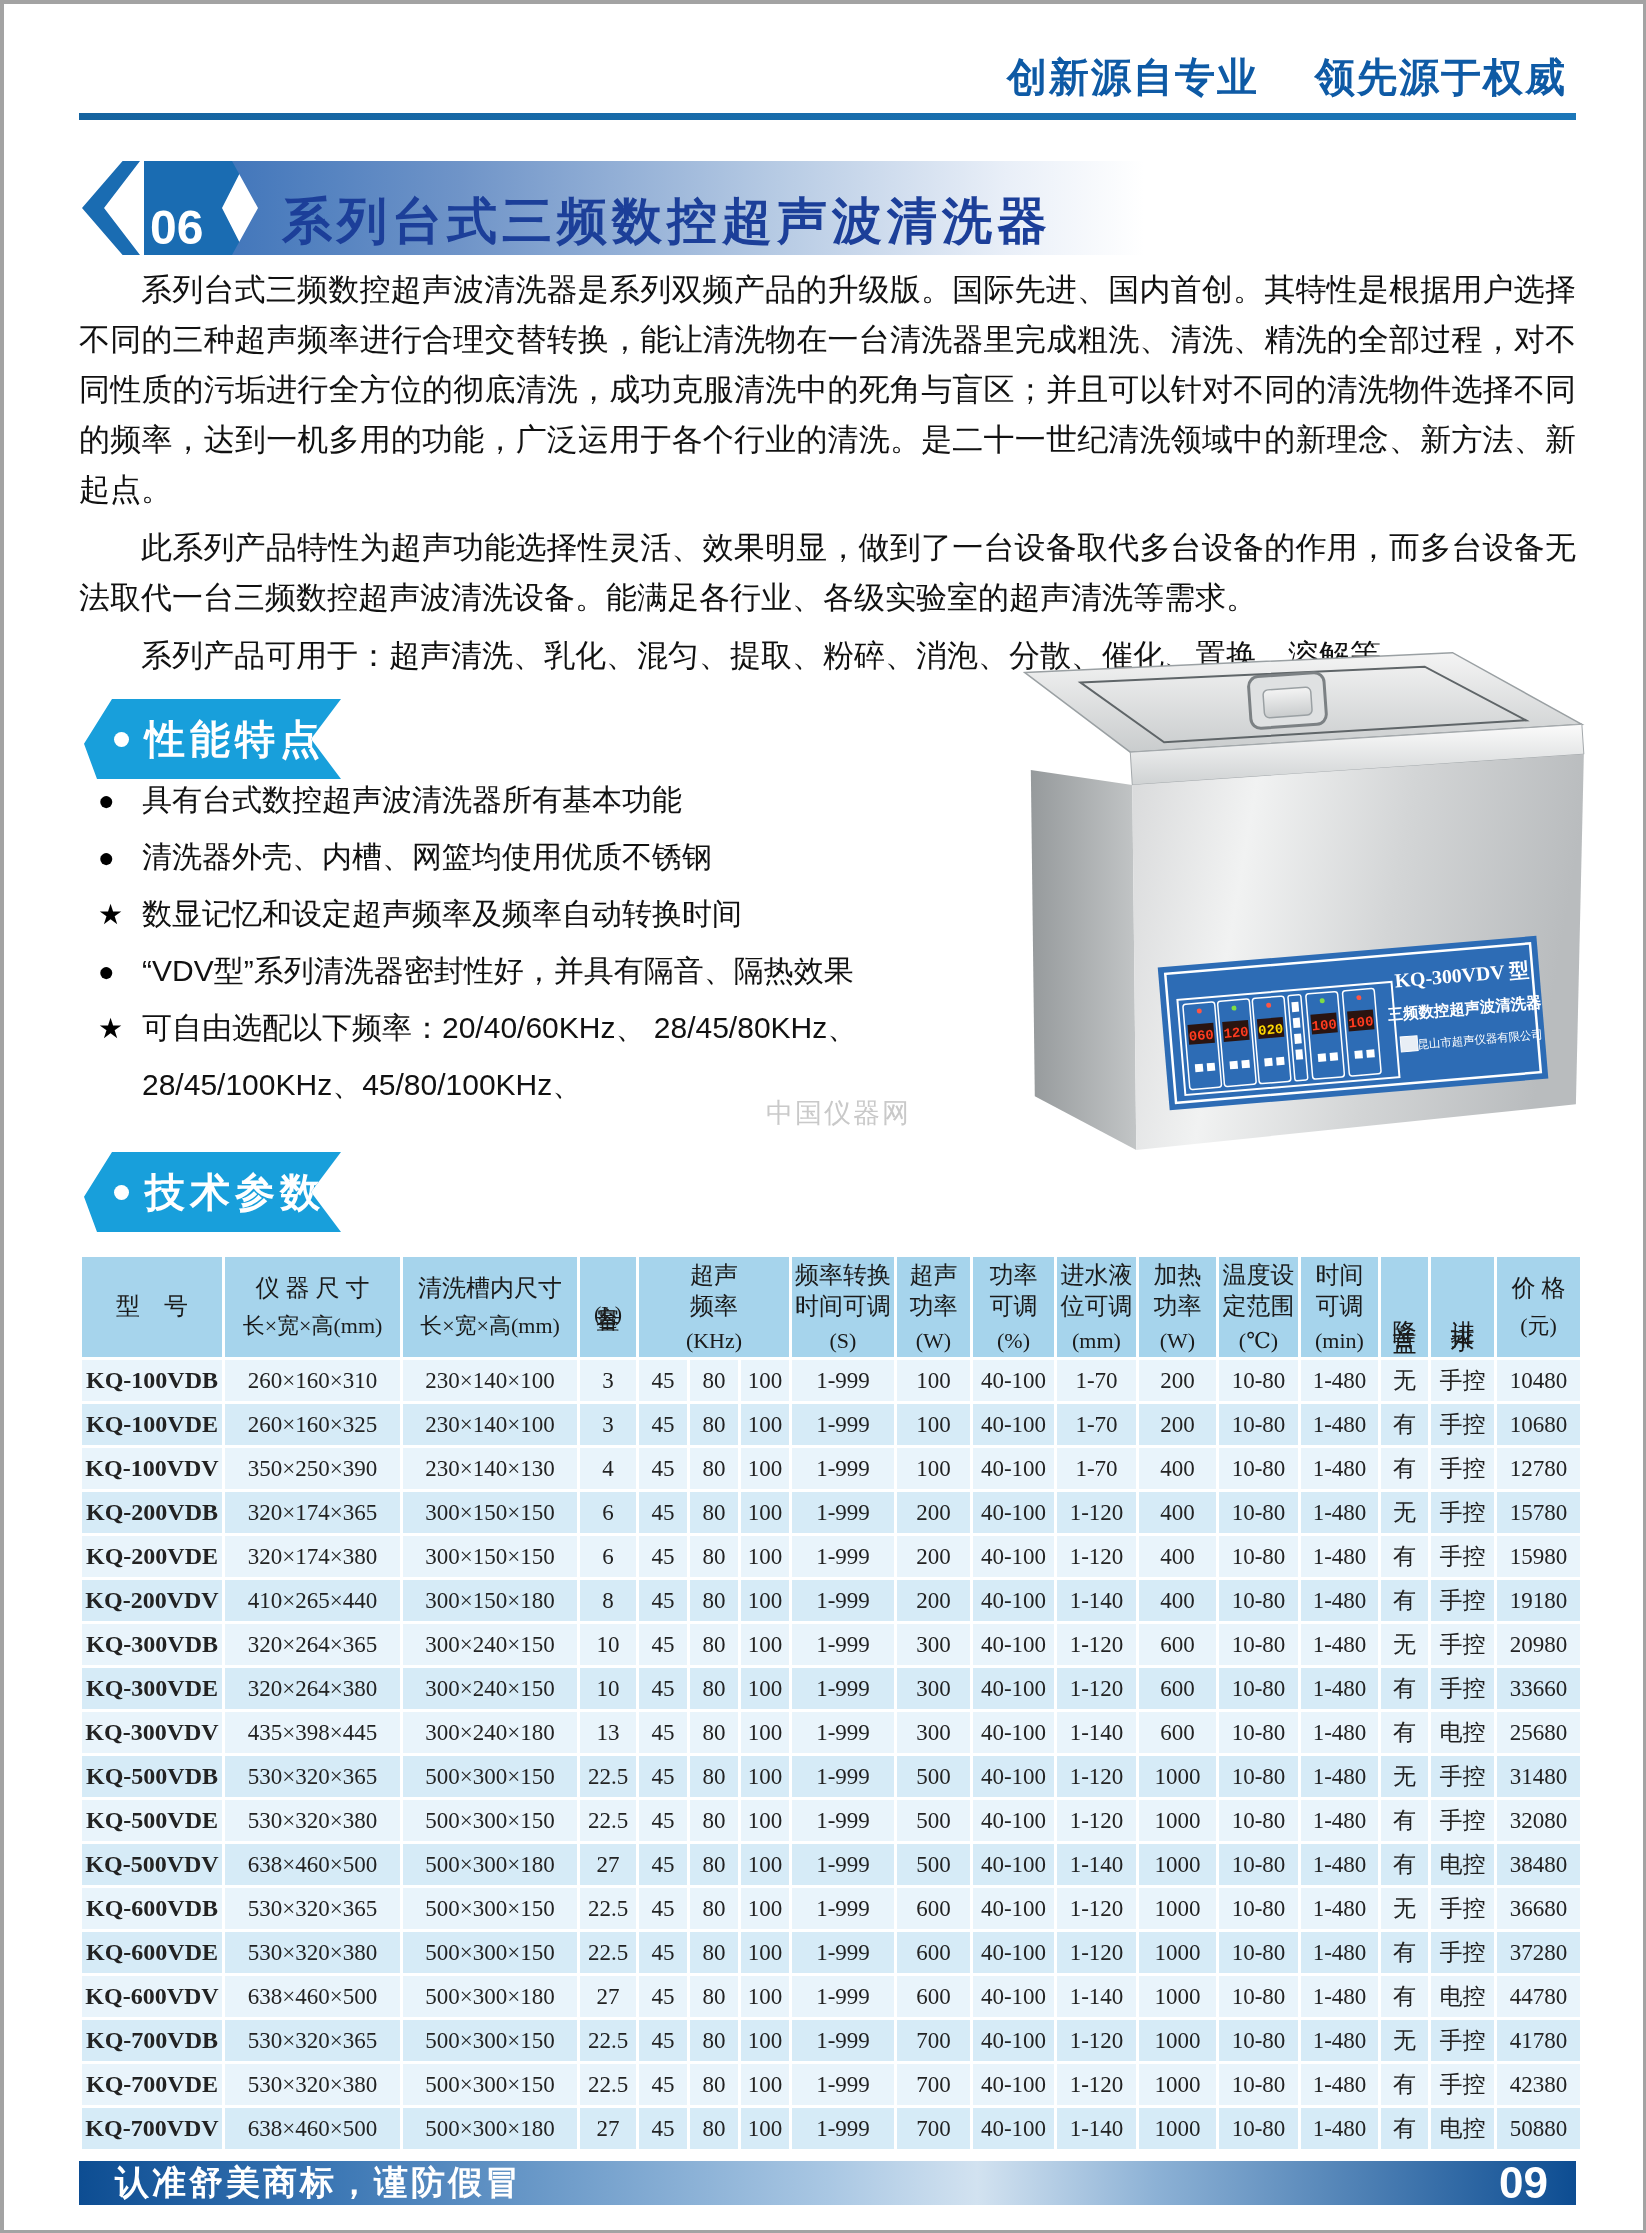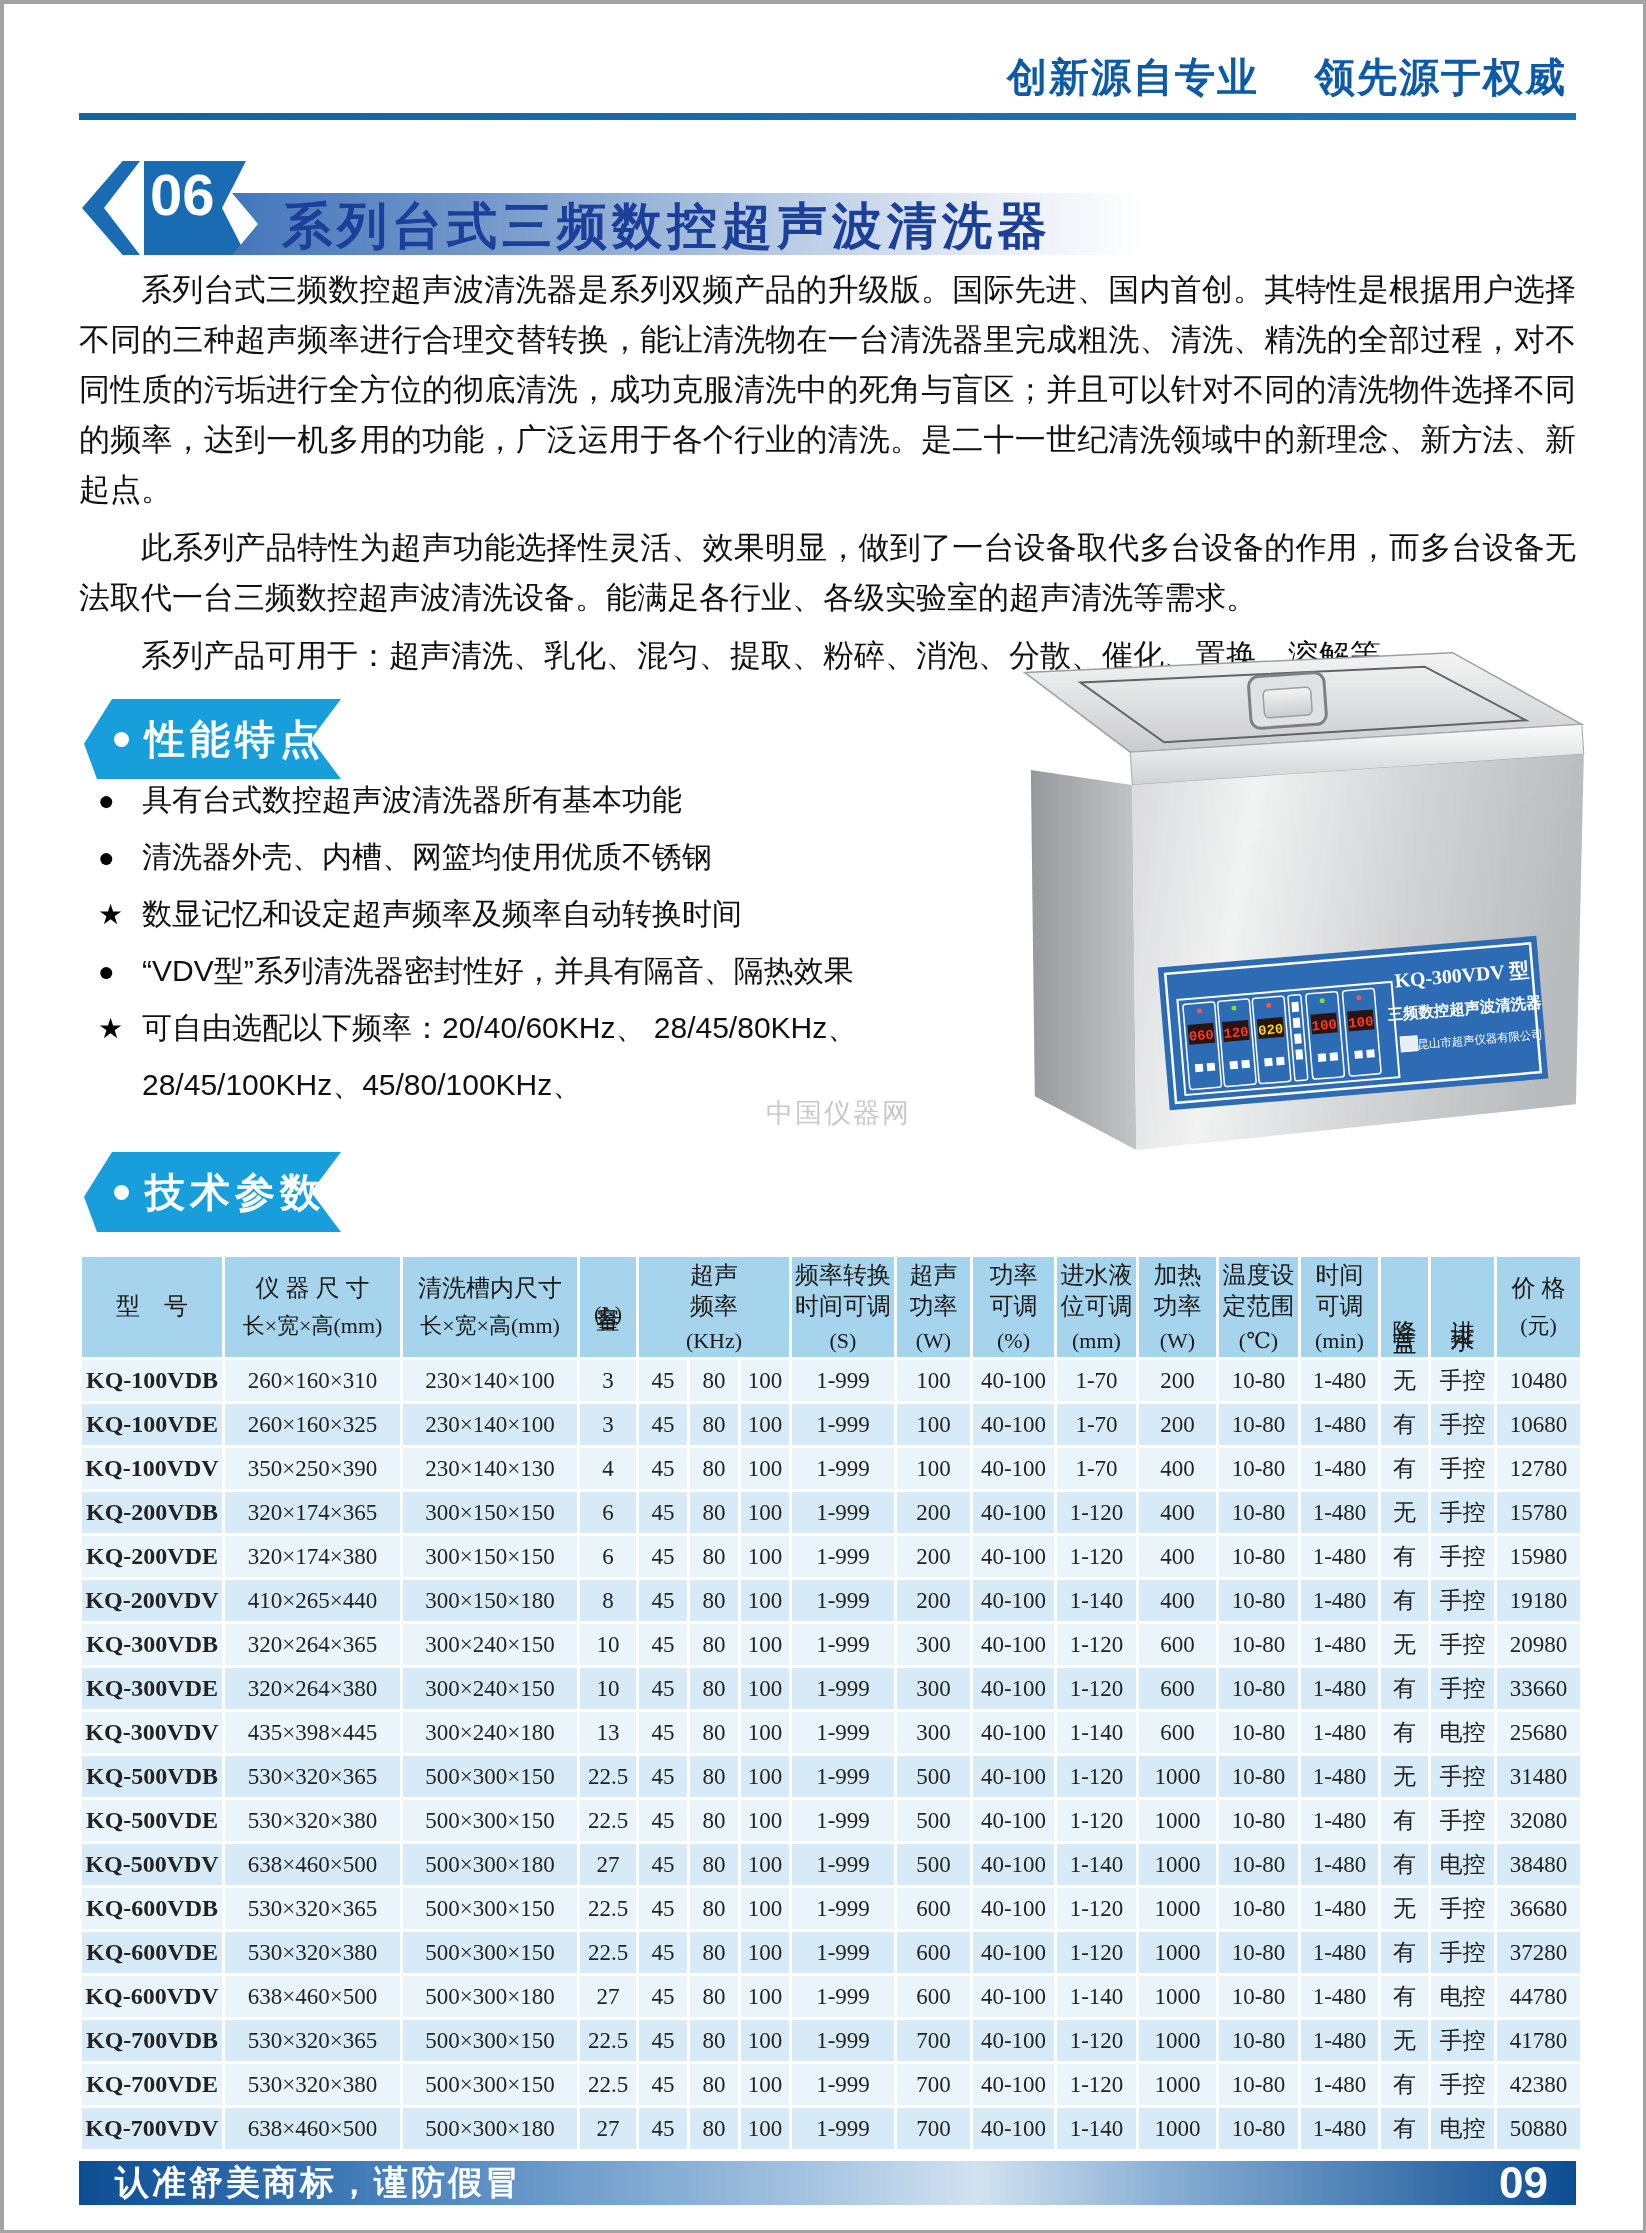--- a/index.html
+++ b/index.html
@@ -12,25 +12,25 @@
 
   .rule{position:absolute;top:109px;left:75px;width:1497px;height:7px;
         background:linear-gradient(90deg,#15639f,#1b76b8);}
 
   
   .title-row{position:absolute;top:157px;left:78px;height:94px;display:flex;align-items:stretch;}
   .chev{width:58px;background:#1a6cb2;
         clip-path:polygon(70% 0,100% 0,38% 50%,100% 100%,70% 100%,0 50%);}
   .badge{margin-left:4px;width:96px;background:#1a6cb2;color:#fff;
         clip-path:polygon(0 0,100% 0,calc(100% - 24px) 50%,100% 100%,0 100%);
-        display:flex;align-items:flex-start;padding-left:6px;font-size:58px;font-weight:bold;}
+        display:flex;align-items:flex-end;padding-left:6px;font-size:48px;font-weight:bold;}
   .bar{margin-left:-14px;width:862px;
         background:linear-gradient(90deg,#4377bb 0%,#6f94c8 25%,#b7cbe4 60%,#e9eff8 85%,#ffffff 100%);
         clip-path:polygon(0 0,100% 0,100% 100%,0 100%,26px 50%);
-        display:flex;align-items:flex-start;padding-left:50px;margin-top:32px;}
+        display:flex;align-items:flex-end;padding-left:50px;}
   .bar span{font-size:50px;font-weight:bold;color:#1c3f99;letter-spacing:5px;white-space:nowrap;}
 
   
   .paras{position:absolute;top:261px;left:75px;width:1497px;font-size:31px;line-height:50px;
          color:#111;text-align:justify;}
   .paras p{margin:0 0 8px 0;text-indent:2em;}
 
   
   .flag{position:absolute;left:80px;height:80px;background:#189fdb;display:flex;align-items:center;
         clip-path:polygon(28px 0,100% 0,calc(100% - 30px) 50%,100% 100%,13px 100%,0 56%);}

